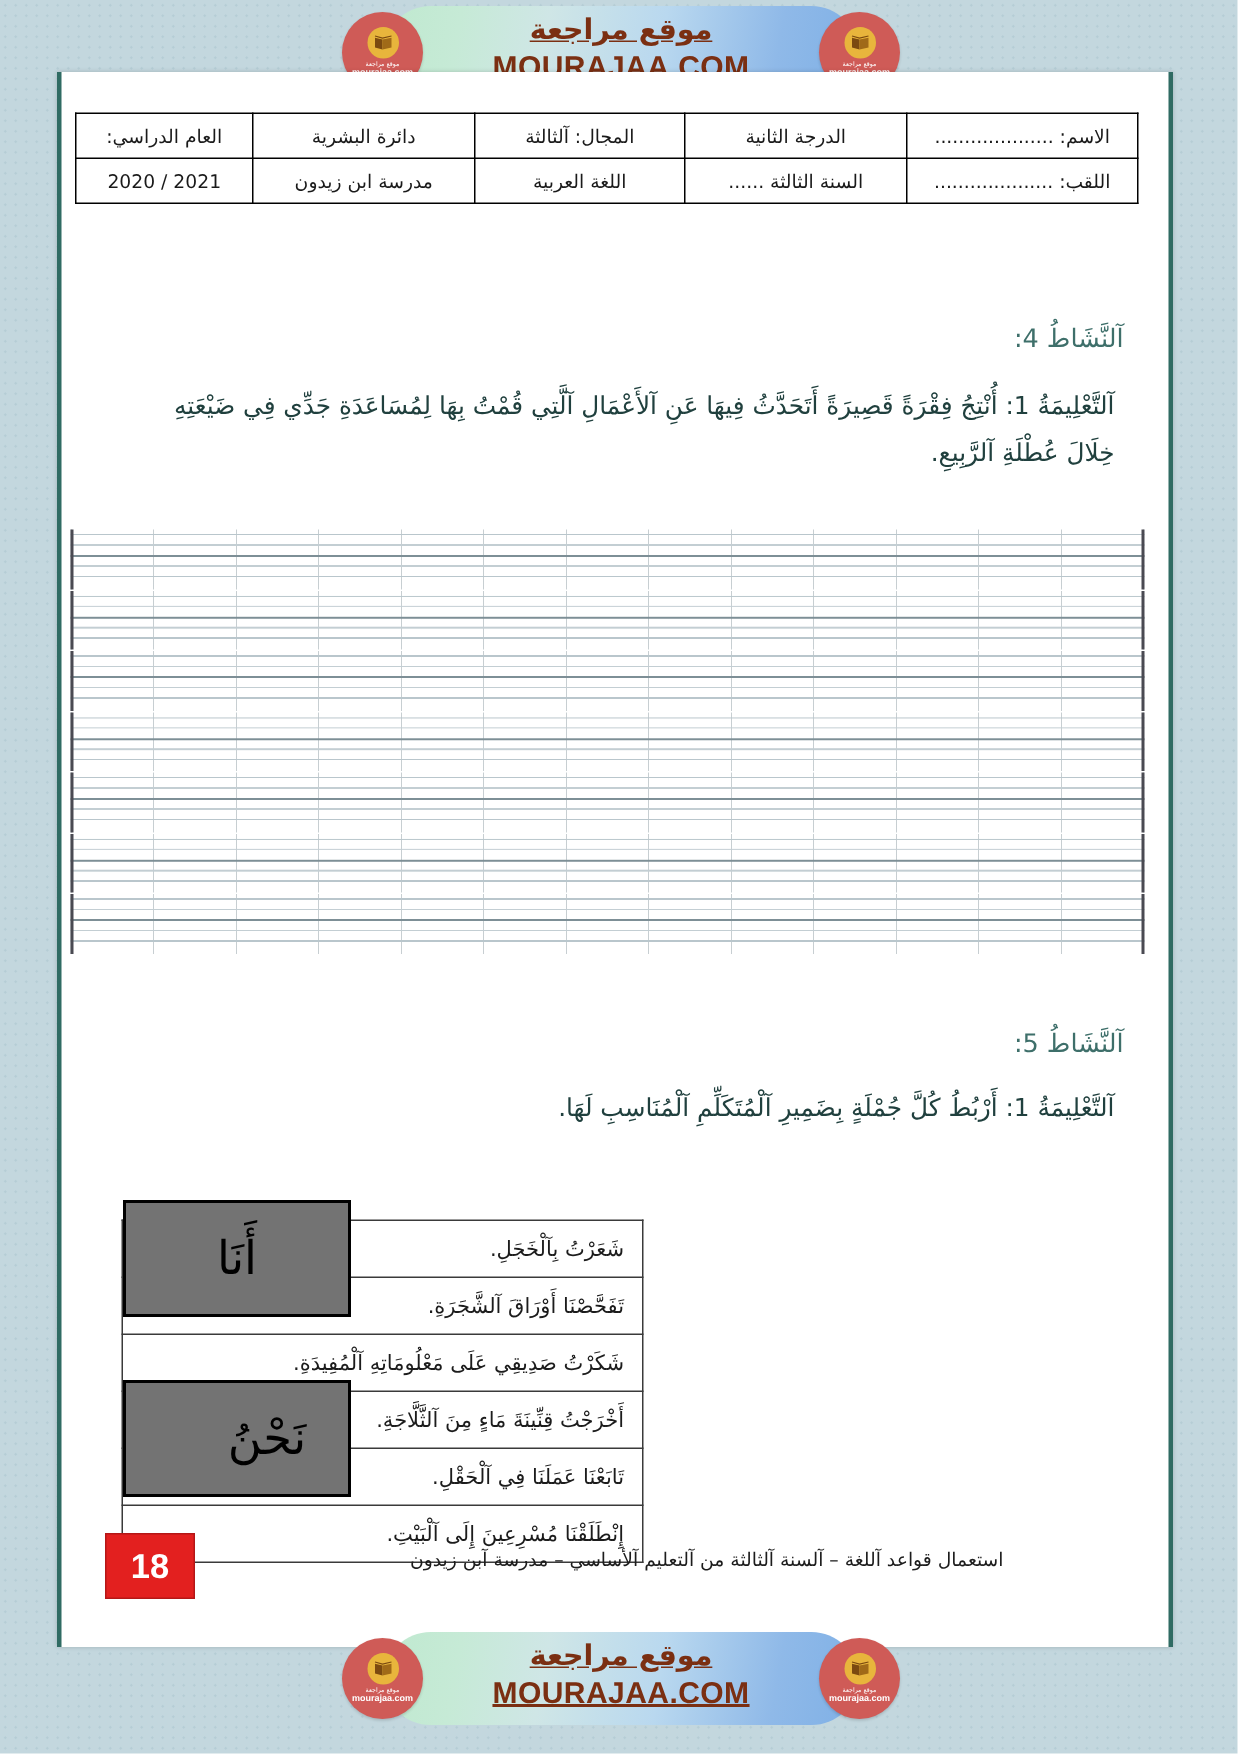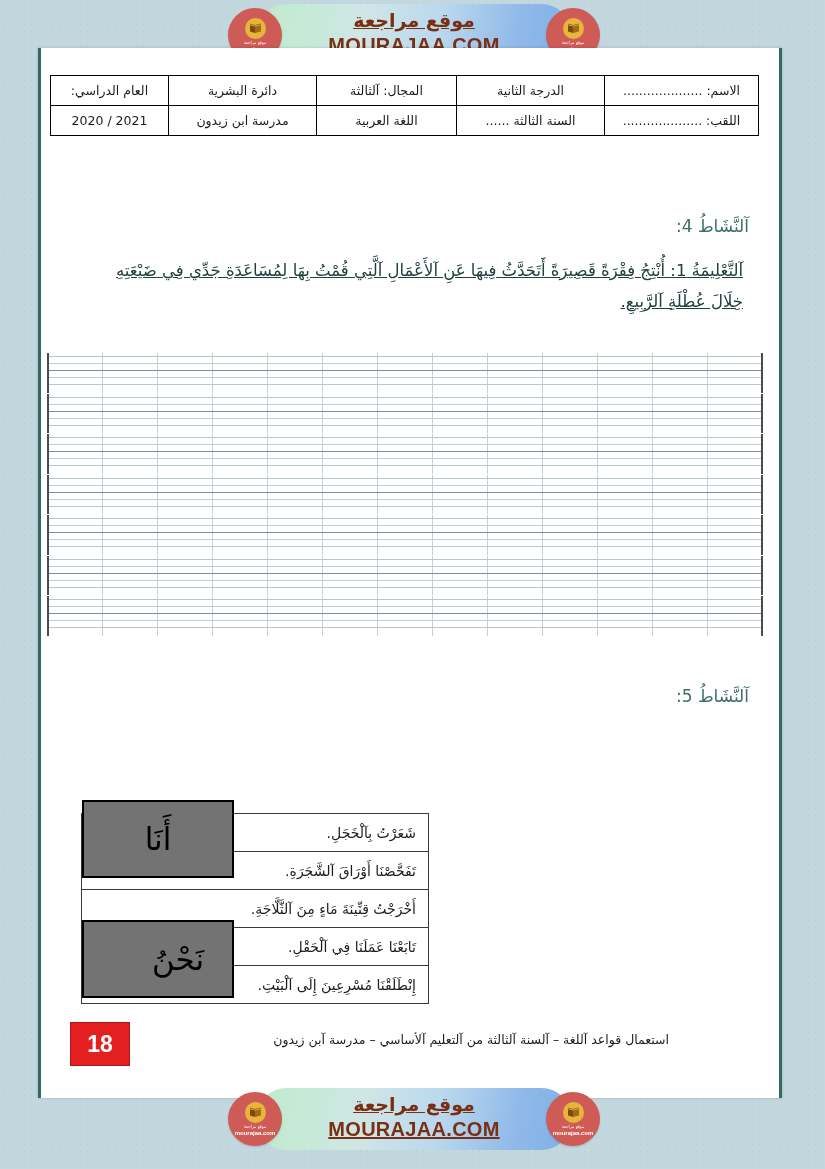--- a/index.html
+++ b/index.html
@@ -75,21 +75,20 @@
   }
   .instruction {
     position: absolute;
     right: 20px;
     font-size: 16.5px;
     color: #20403e;
     line-height: 1.85;
     text-align: right;
     direction: rtl;
     font-family: "DejaVu Sans", sans-serif;
-    text-decoration: underline;
   }
 
   #activity4-title { top: 168px; }
   #activity4-instruction { top: 208px; right: 24px; width: 660px; }
 
   
   #writing-area {
     position: absolute;
     top: 305px;
     right: 4px;
@@ -392,29 +391,33 @@
           <span class="edge-right"></span>
           <span class="edge-left"></span>
         </div>
       <div class="rule-group">
           <span class="edge-right"></span>
           <span class="edge-left"></span>
         </div>
     </div>
 
     <div class="activity-title" id="activity5-title">آلنَّشَاطُ 5:</div>
+    <div class="instruction" id="activity5-instruction">آلتَّعْلِيمَةُ 1: أَرْبُطُ كُلَّ جُمْلَةٍ بِضَمِيرِ آلْمُتَكَلِّمِ آلْمُنَاسِبِ لَهَا.</div>
 
     <div id="matching-area">
       <table id="sentence-table">
         <tbody>
             <tr>
               <td>شَعَرْتُ بِآلْخَجَلِ.</td>
             </tr>
         <tr>
               <td>تَفَحَّصْنَا أَوْرَاقَ آلشَّجَرَةِ.</td>
+            </tr>
+        <tr>
+              <td>شَكَرْتُ صَدِيقِي عَلَى مَعْلُومَاتِهِ آلْمُفِيدَةِ.</td>
             </tr>
         <tr>
               <td>أَخْرَجْتُ قِنِّينَةَ مَاءٍ مِنَ آلثَّلَّاجَةِ.</td>
             </tr>
         <tr>
               <td>تَابَعْنَا عَمَلَنَا فِي آلْحَقْلِ.</td>
             </tr>
         <tr>
               <td>إِنْطَلَقْنَا مُسْرِعِينَ إِلَى آلْبَيْتِ.</td>
             </tr>

